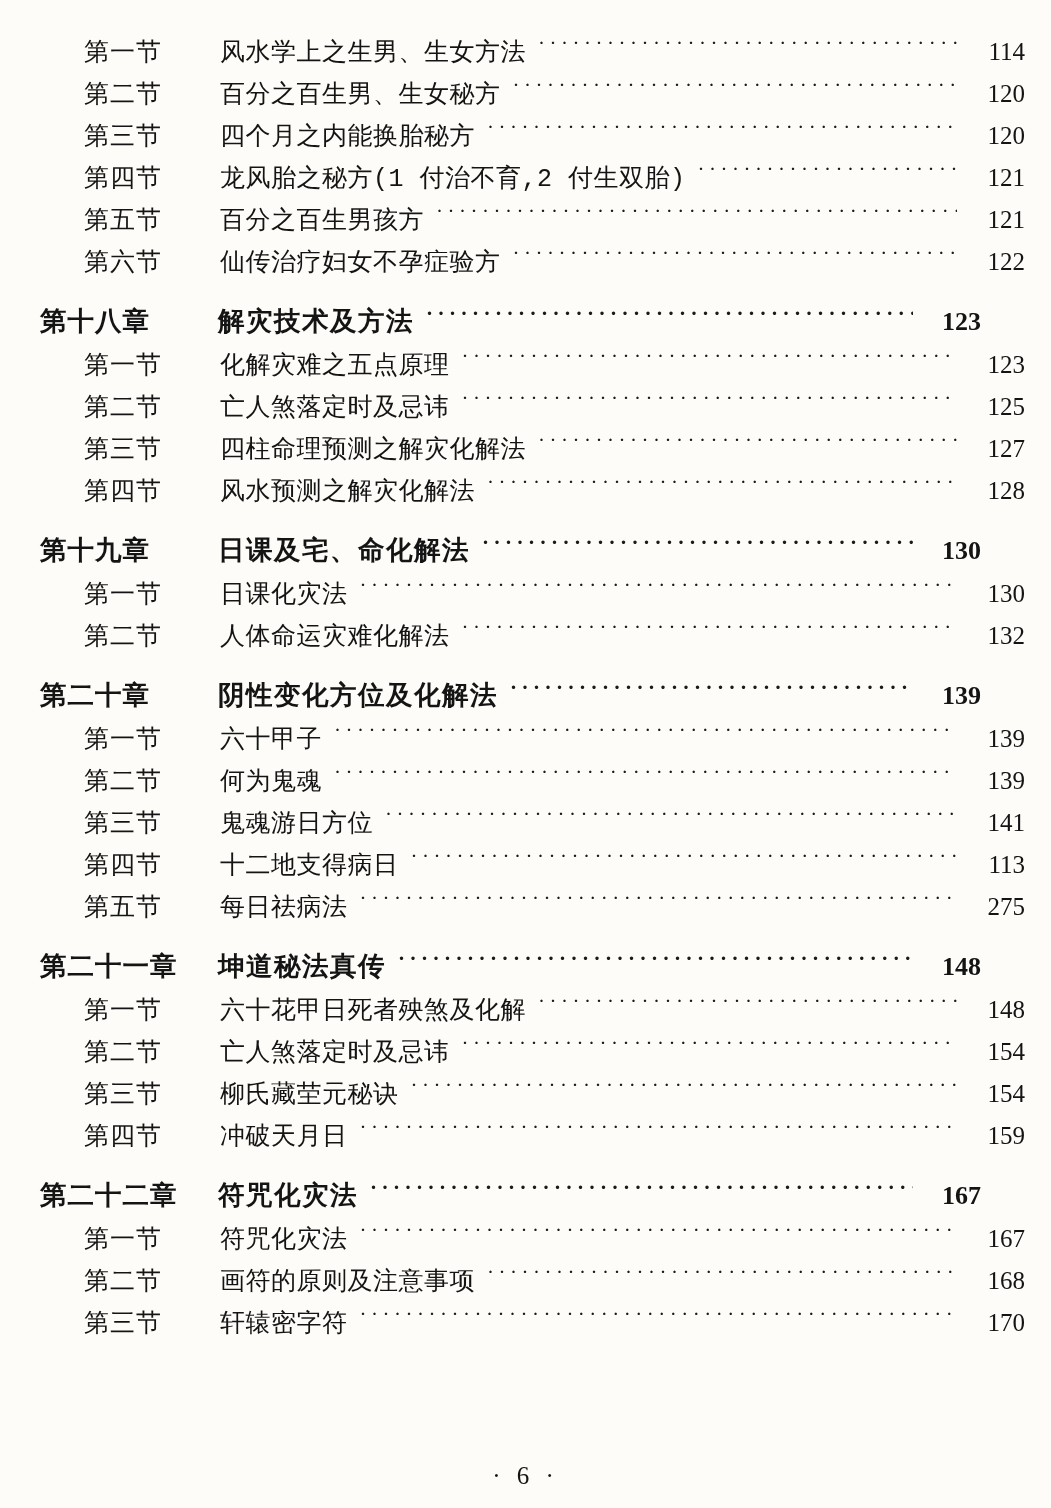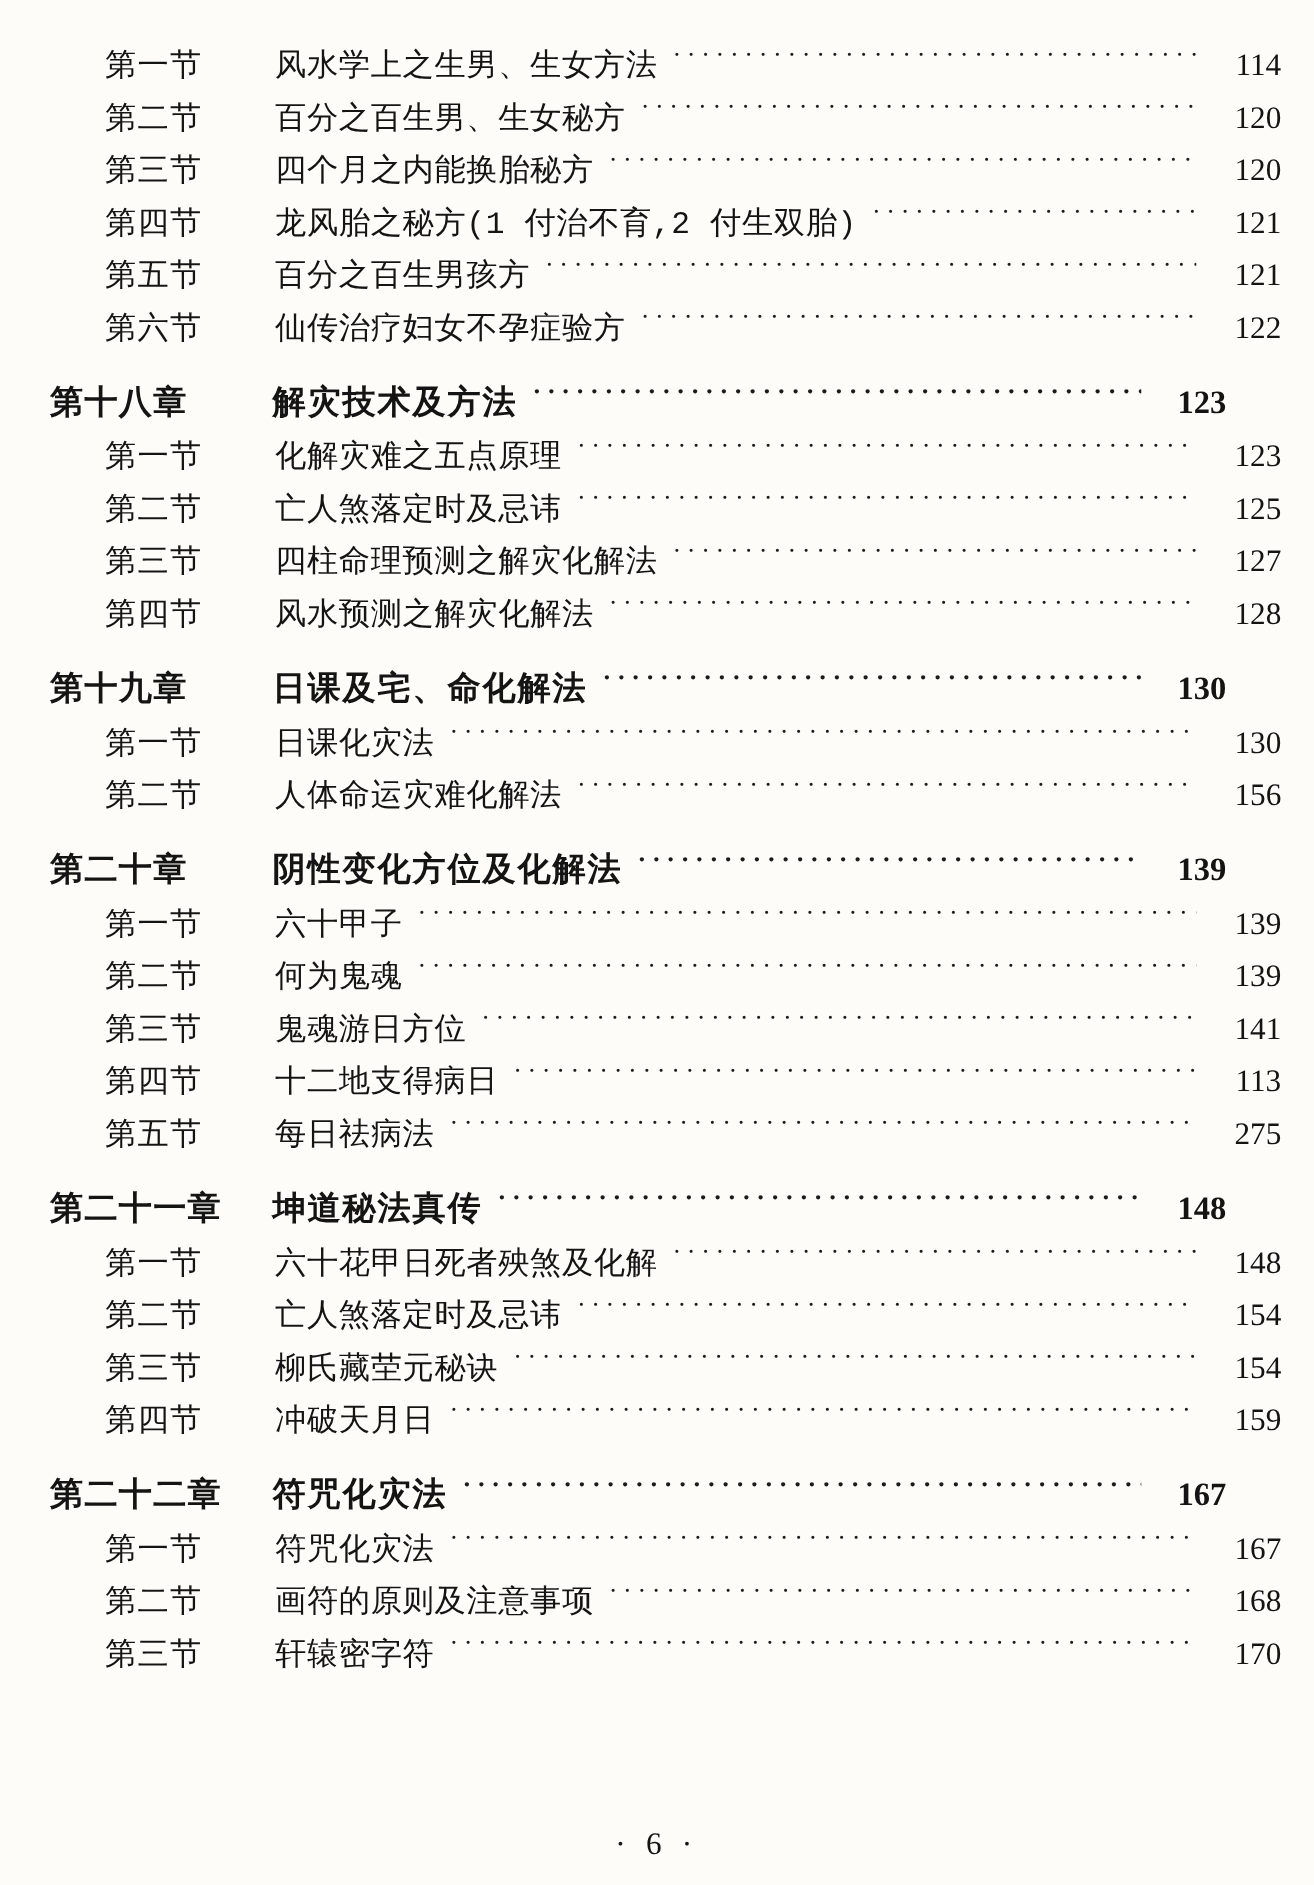--- a/index.html
+++ b/index.html
@@ -181,21 +181,21 @@
       <div class="entry section">
         <span class="num">第一节</span>
         <span class="title">日课化灾法</span>
         <span class="leader"></span>
         <span class="page-no">130</span>
       </div>
       <div class="entry section">
         <span class="num">第二节</span>
         <span class="title">人体命运灾难化解法</span>
         <span class="leader"></span>
-        <span class="page-no">156</span>
+        <span class="page-no">132</span>
       </div>
       <div class="entry chapter">
         <span class="num">第二十章</span>
         <span class="title">阴性变化方位及化解法</span>
         <span class="leader"></span>
         <span class="page-no">139</span>
       </div>
       <div class="entry section">
         <span class="num">第一节</span>
         <span class="title">六十甲子</span>

